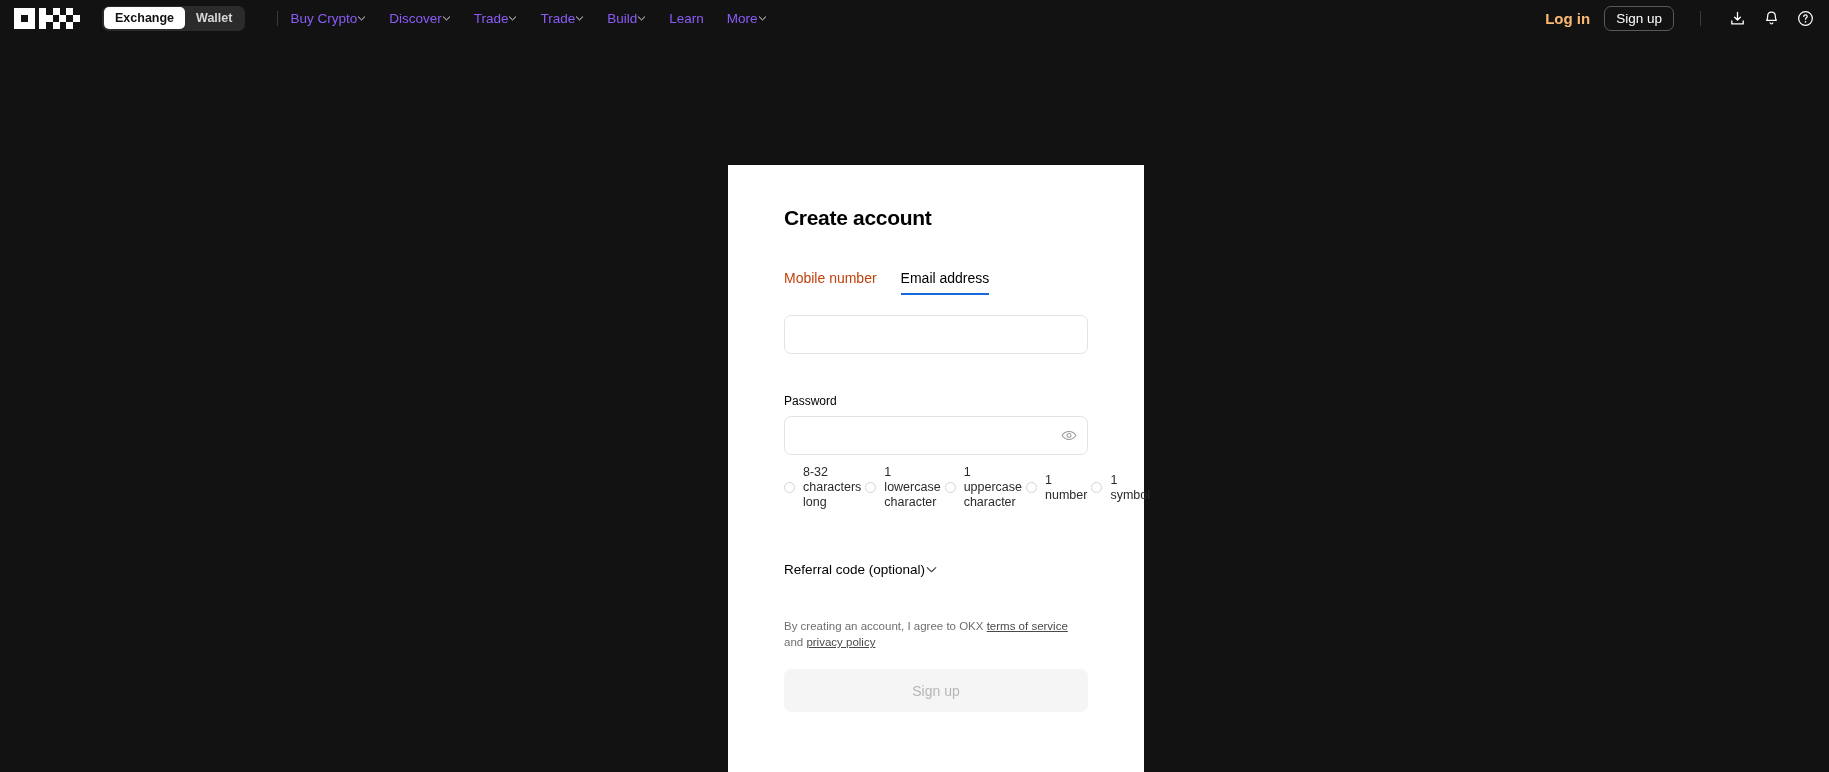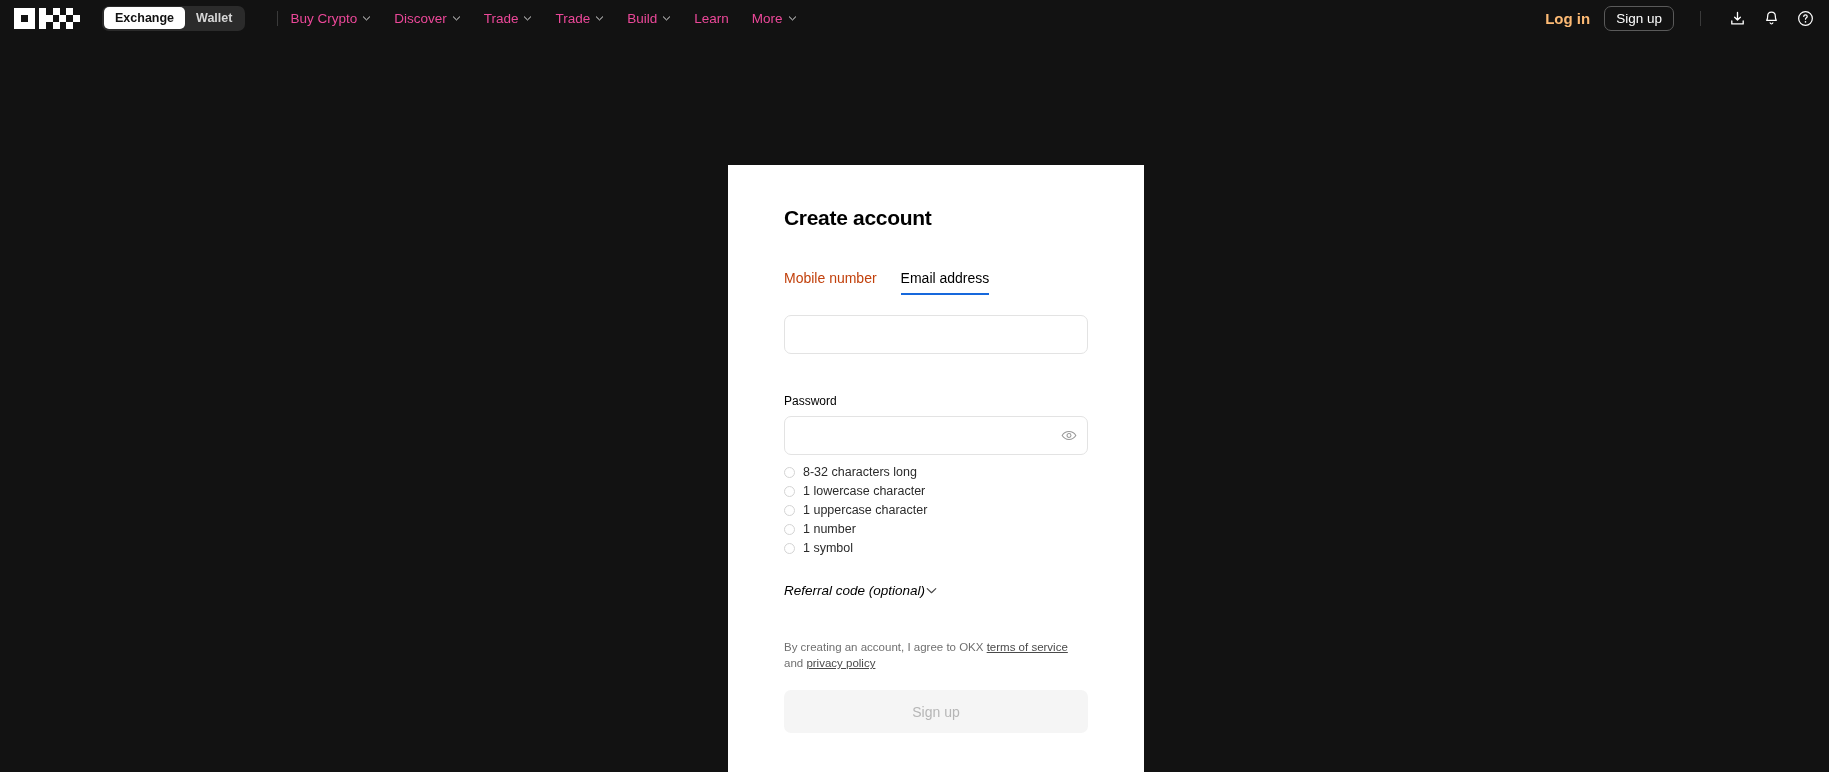--- a/index.html
+++ b/index.html
@@ -75,24 +75,23 @@
   }
 
   .nav-links {
     display: flex;
     align-items: center;
     gap: 23px;
   }
 
   .nav-link {
     font-size: 13.5px;
-    color: #ec4899;
-    display: flex;
-    align-items: center;
-    gap: 5px;
+    color: #8b5cf6;
+    display: flex;
+    align-items: center;
     cursor: pointer;
     white-space: nowrap;
     font-weight: 500;
   }
 
   .chev {
     width: 9px;
     height: 9px;
     display: inline-block;
     flex: none;
@@ -223,46 +222,44 @@
     height: 17px;
     cursor: pointer;
     display: flex;
     align-items: center;
     justify-content: center;
   }
 
   .reqs {
     margin-top: 10px;
     display: flex;
-    flex-direction: column;
     gap: 4px;
   }
   .req {
     display: flex;
     align-items: center;
     gap: 8px;
     font-size: 12.5px;
     color: #2b2b2b;
     line-height: 15px;
   }
   .req-dot {
     width: 11px;
     height: 11px;
     border: 1px solid #d4d4d4;
     border-radius: 50%;
     flex: none;
     background: #fff;
   }
 
   .referral {
-    margin-top: 27px;
-    display: flex;
-    align-items: center;
-    cursor: pointer;
-    font-style: italic;
+    margin-top: 52px;
+    display: flex;
+    align-items: center;
+    cursor: pointer;
   }
   .referral-label {
     font-size: 13.5px;
     color: #000000;
   }
   .referral-chev {
     width: 13px;
     height: 13px;
     flex: none;
   }

